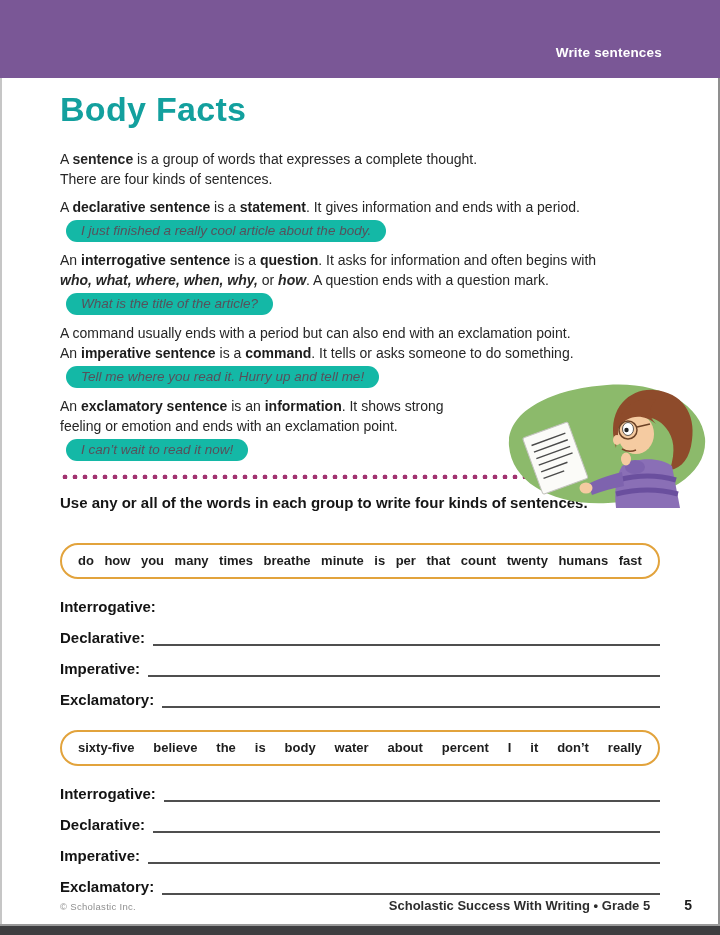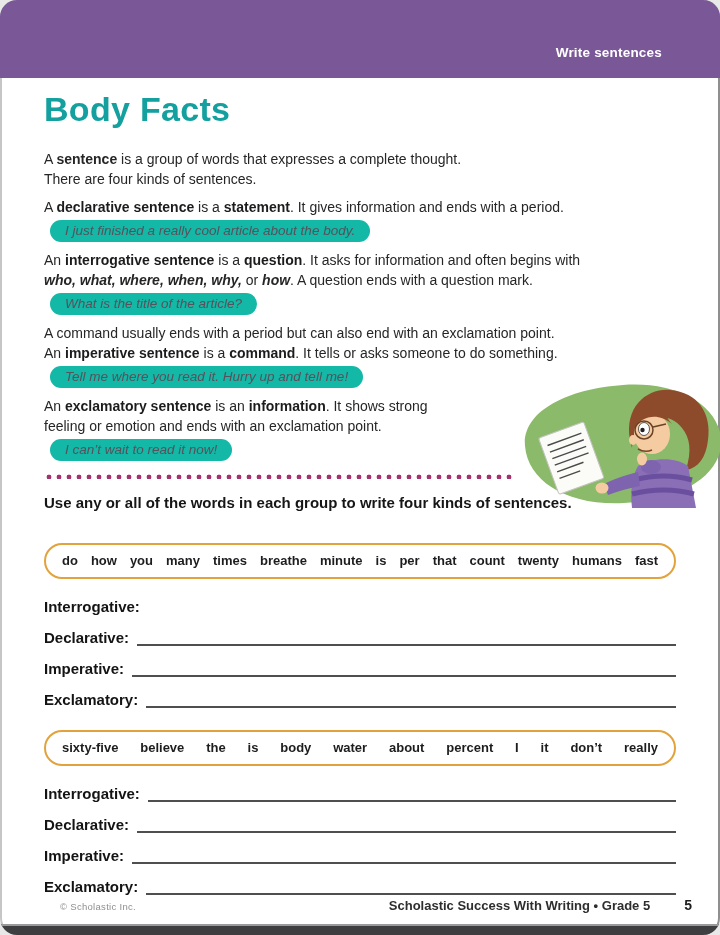--- a/index.html
+++ b/index.html
@@ -1,30 +1,29 @@
 <!DOCTYPE html>
 <html style="--header-purple: #7a5796; --title-teal: #13a09e; --box-border-gold: #e2a33c; --dots-magenta: #a23370; --handwriting-blue: #3c9dd8; --blob-green: #8cba6b;"><head>
 <meta charset="utf-8">
 <style>
   html,body{margin:0;padding:0;background:#e8e8e8;}
   .page{
     position:relative;width:720px;height:935px;margin:0 auto;background:#ffffff;
     font-family:"Liberation Sans","DejaVu Sans",sans-serif;color:#2a2a2a;overflow:hidden;
     box-shadow:inset 2px 0 0 #c6c6c6, inset -2px 0 0 #8f8f8f;
-    border-radius:17px;
   }
   
   .header-band{
     height:78px;background:var(--header-purple,#7a5796);
     display:flex;justify-content:flex-end;align-items:center;
     padding:26px 58px 0 0;box-sizing:border-box;
   }
   .header-tag{color:#ffffff;font-weight:bold;font-size:13.5px;letter-spacing:.2px;}
   
-  .content{padding:0 44px;position:relative;}
+  .content{padding:0 60px;position:relative;}
   .page-title{margin-top:14px;font-size:34px;line-height:34px;font-weight:800;
     color:var(--title-teal,#13a09e);letter-spacing:.3px;}
   .body-text{font-size:14px;line-height:20px;color:#262626;}
   .intro{margin-top:11px;}
   .def-block{margin-top:8px;}
   .def-block b{color:#1c1c1c;text-align:center;}
   .bi{font-weight:bold;font-style:italic;}
   .example-pill{
     display:inline-block;margin:3px 0 0 6px;background:#14b8a6;border-radius:12px;
     padding:2px 15px 3px;font-style:italic;font-size:13.5px;line-height:17px;color:#56515b;

